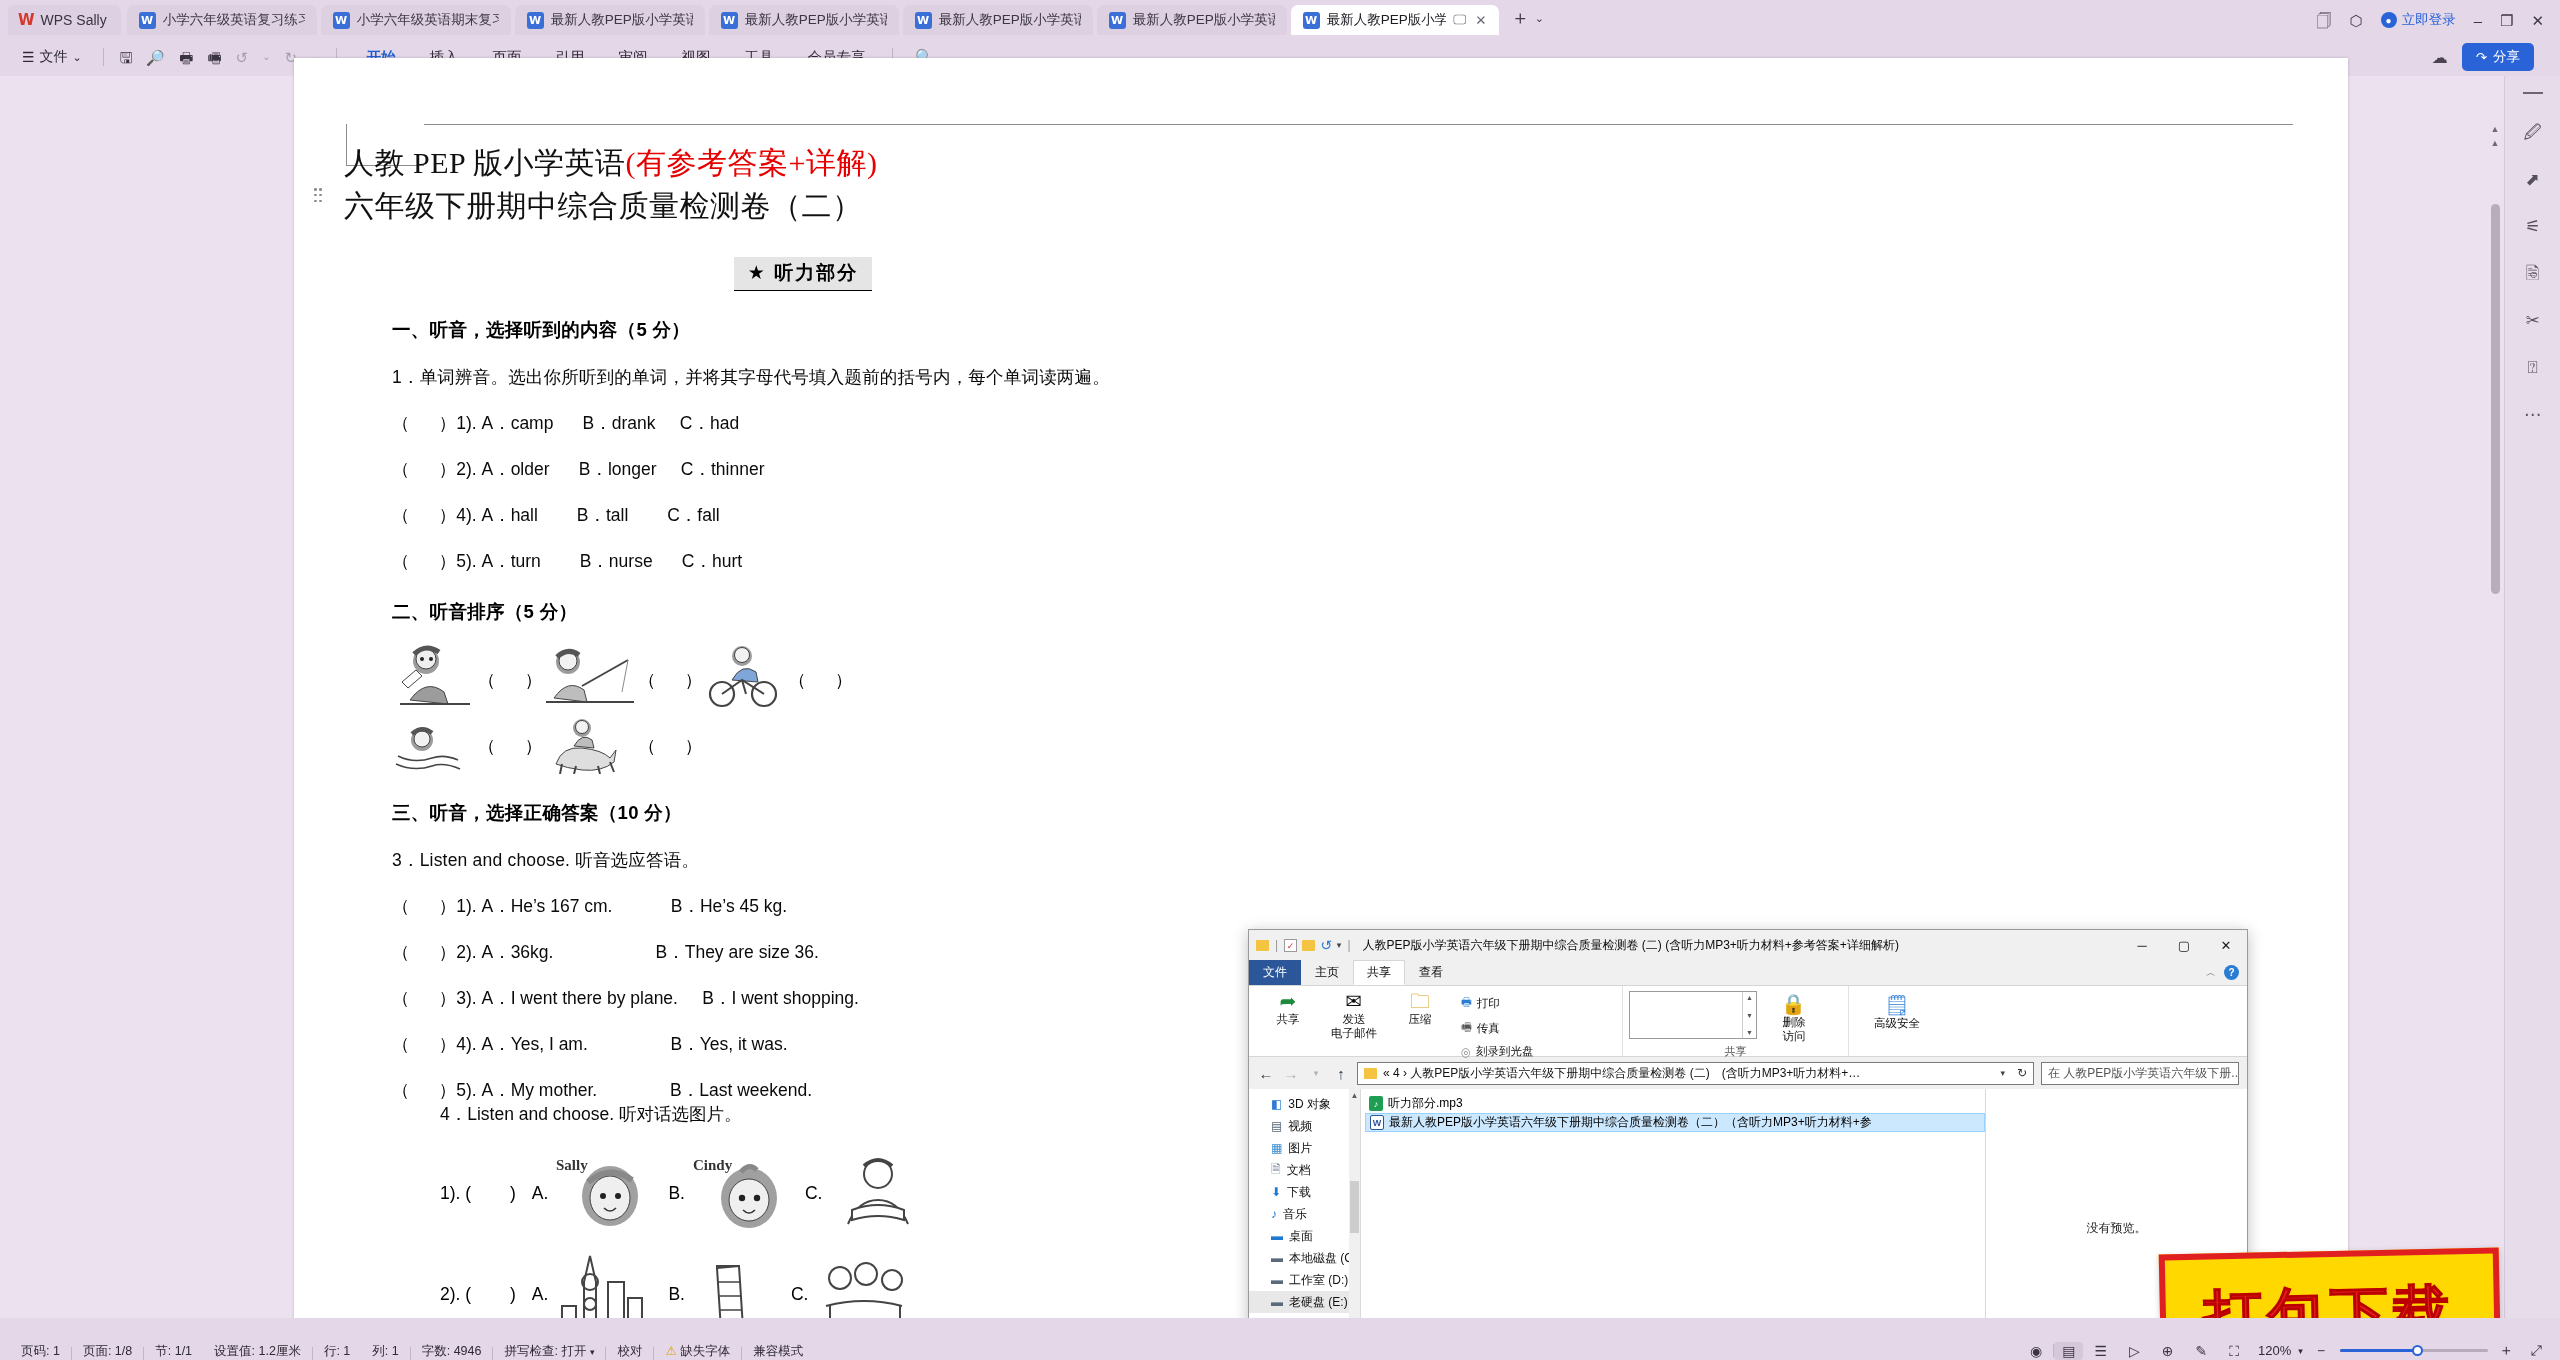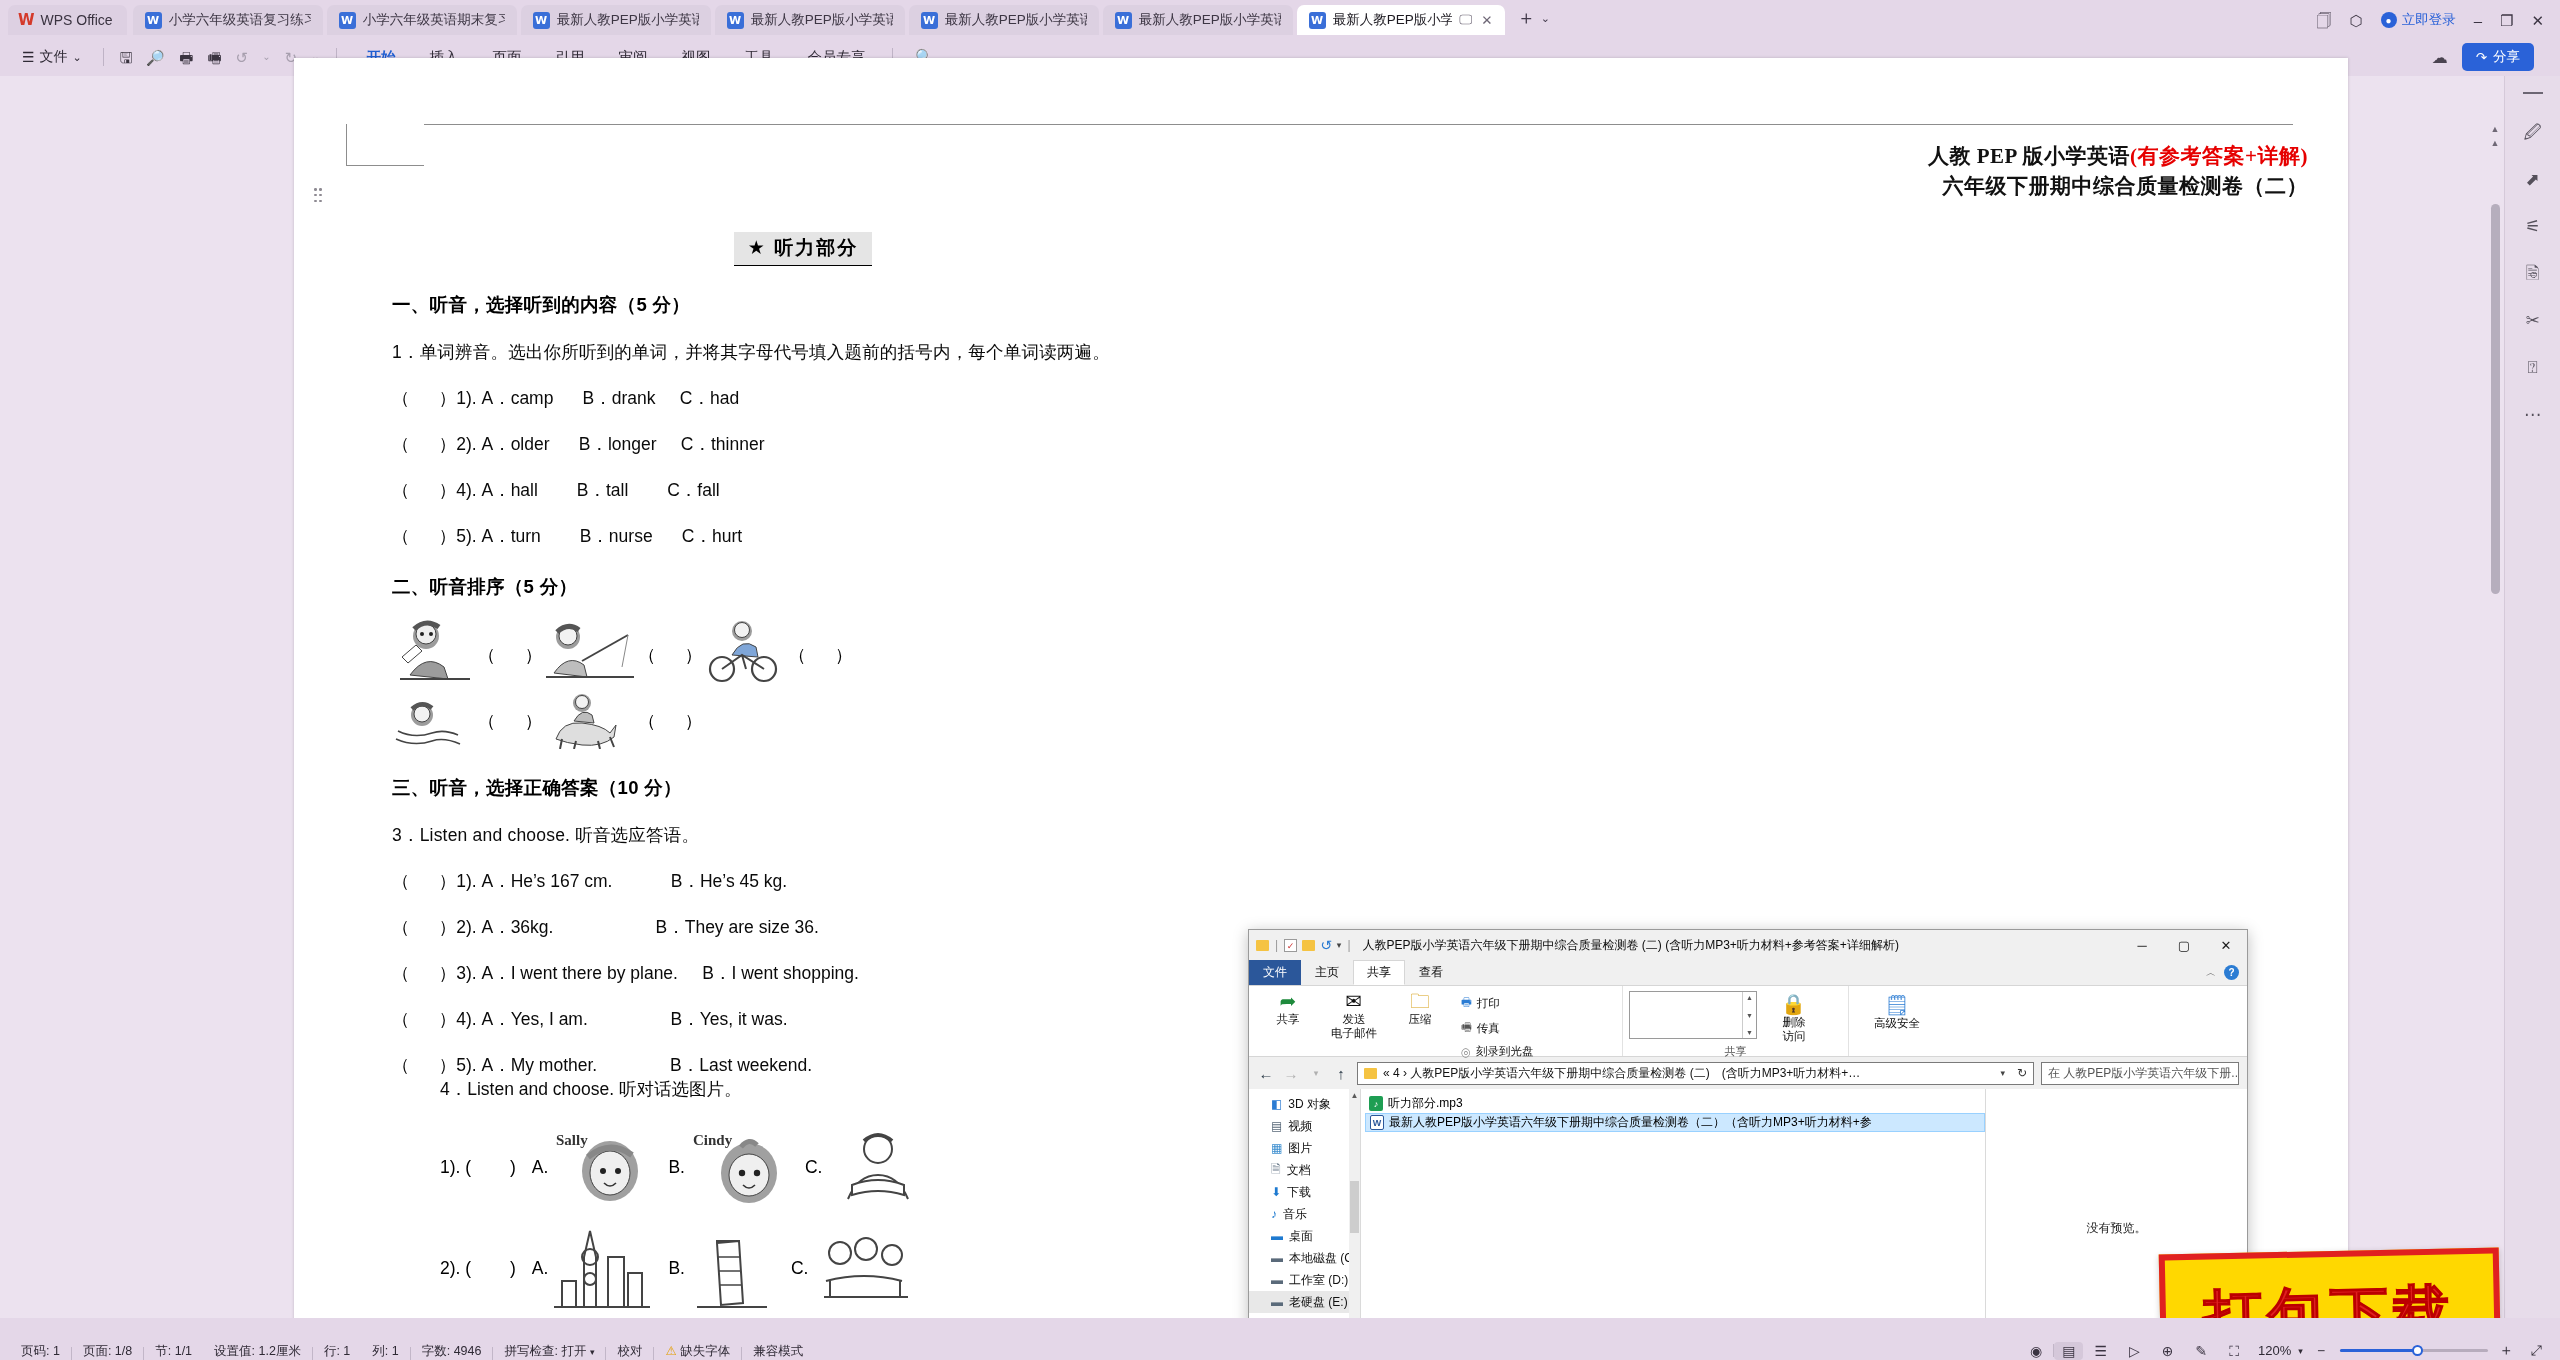--- a/index.html
+++ b/index.html
@@ -129,22 +129,22 @@
     position: absolute; left: 130px; top: 66px; right: 55px; height: 1px; background: #8d8d8d;
   }
   .grip {
     position: absolute; left: 20px; top: 130px; width: 8px; height: 14px;
     display: grid; grid-template-columns: 3px 3px; gap: 2px; align-content: space-between;
   }
   .grip i { width: 2.5px; height: 2.5px; background: #8e8a92; border-radius: 50%; display: block; }
 
   .docinner { position: absolute; left: 50px; top: 84px; right: 40px; bottom: 0; }
   .doctitle {
-    text-align: right; font-family: "Liberation Serif", "DejaVu Serif", serif;
-    font-size: 21px; line-height: 1.42; color: #111; letter-spacing: .5px; font-weight: bold;
+    text-align: left; font-family: "Liberation Serif", "DejaVu Serif", serif;
+    font-size: 30px; line-height: 1.42; color: #111; letter-spacing: .5px;
   }
   .doctitle .red { color: #e60000; }
   .doctitle .l2 { display: block; }
 
   .cols { display: flex; margin-top: 30px; flex-direction: column; }
   .colL { width: 900px; padding-left: 48px; }
   .colR { width: 1000px; padding-left: 96px; }
 
   .cn { font-family: "Liberation Sans", "DejaVu Sans", sans-serif; }
   .banner {
@@ -284,21 +284,21 @@
   .warn { color: #e3a008; }
 </style>
 </head>
 <body>
 
 <div id="app">
 
   <div class="tabbar">
     <div class="wpslogo">
       <span class="wmark">W</span>
-      <span>WPS Office</span>
+      <span>WPS Sally</span>
     </div>
 
     <div class="doctab">
       <span class="wicon">W</span>
       <span class="tlabel">小学六年级英语复习练习.docx</span>
     </div>
     <div class="doctab">
       <span class="wicon">W</span>
       <span class="tlabel">小学六年级英语期末复习题.docx</span>
     </div>

